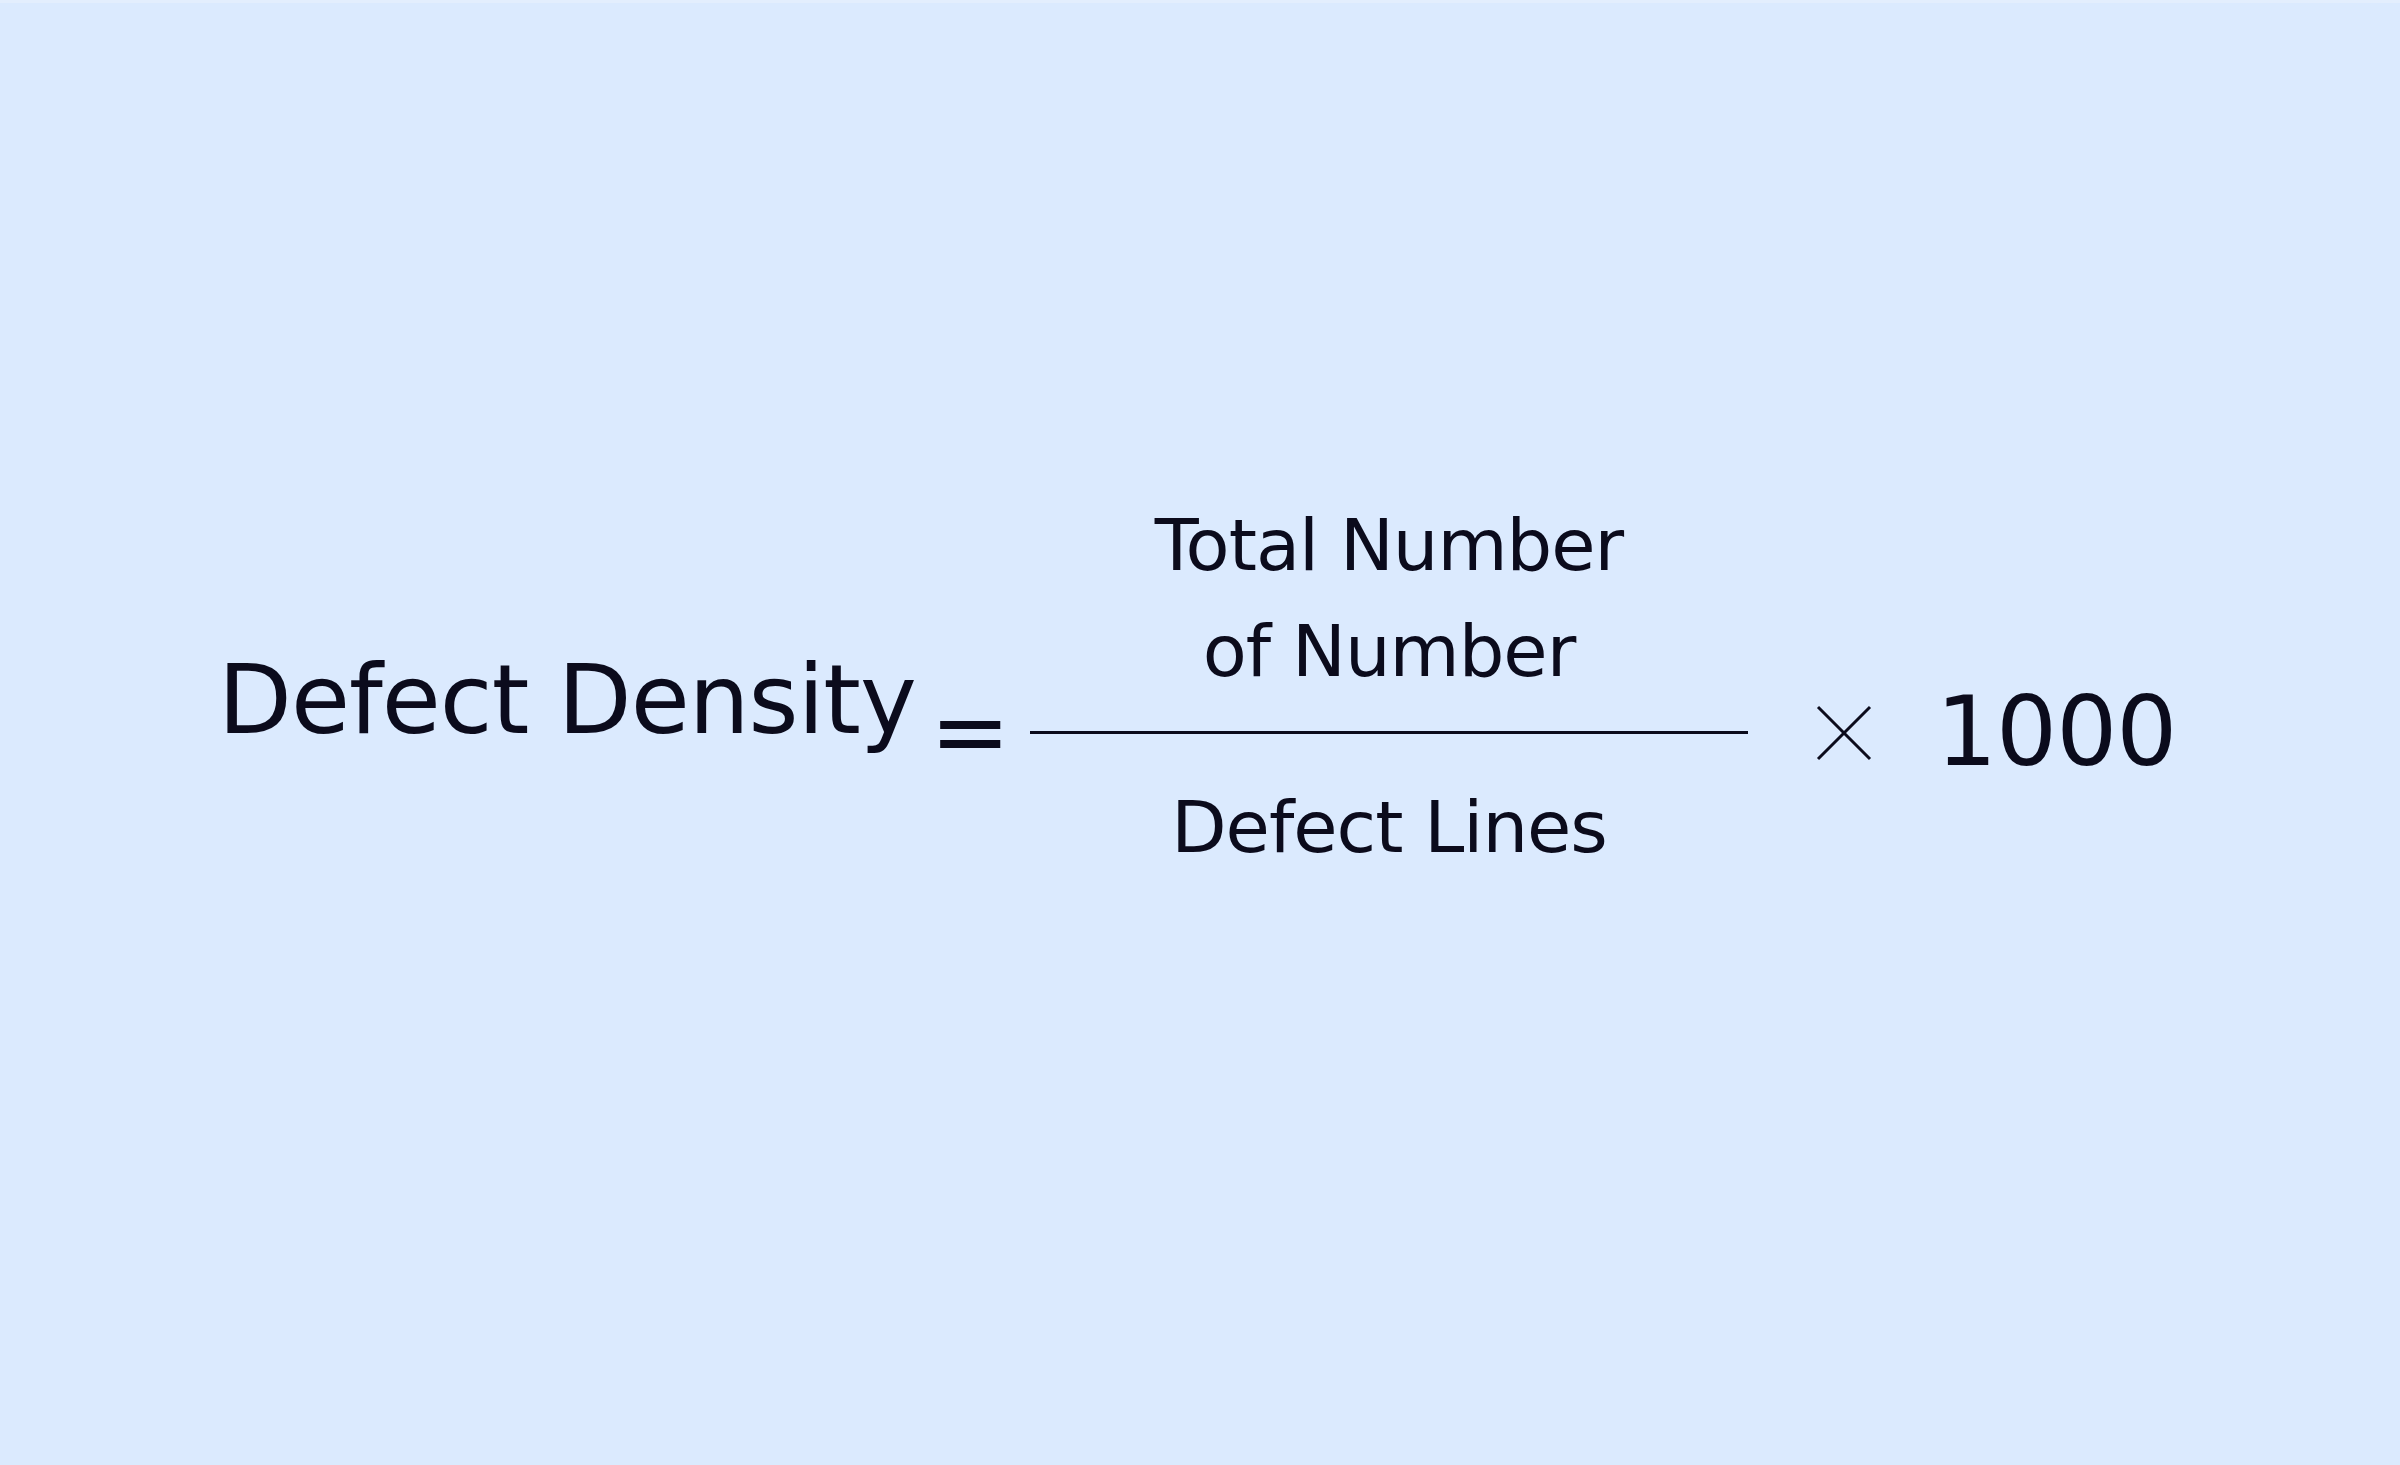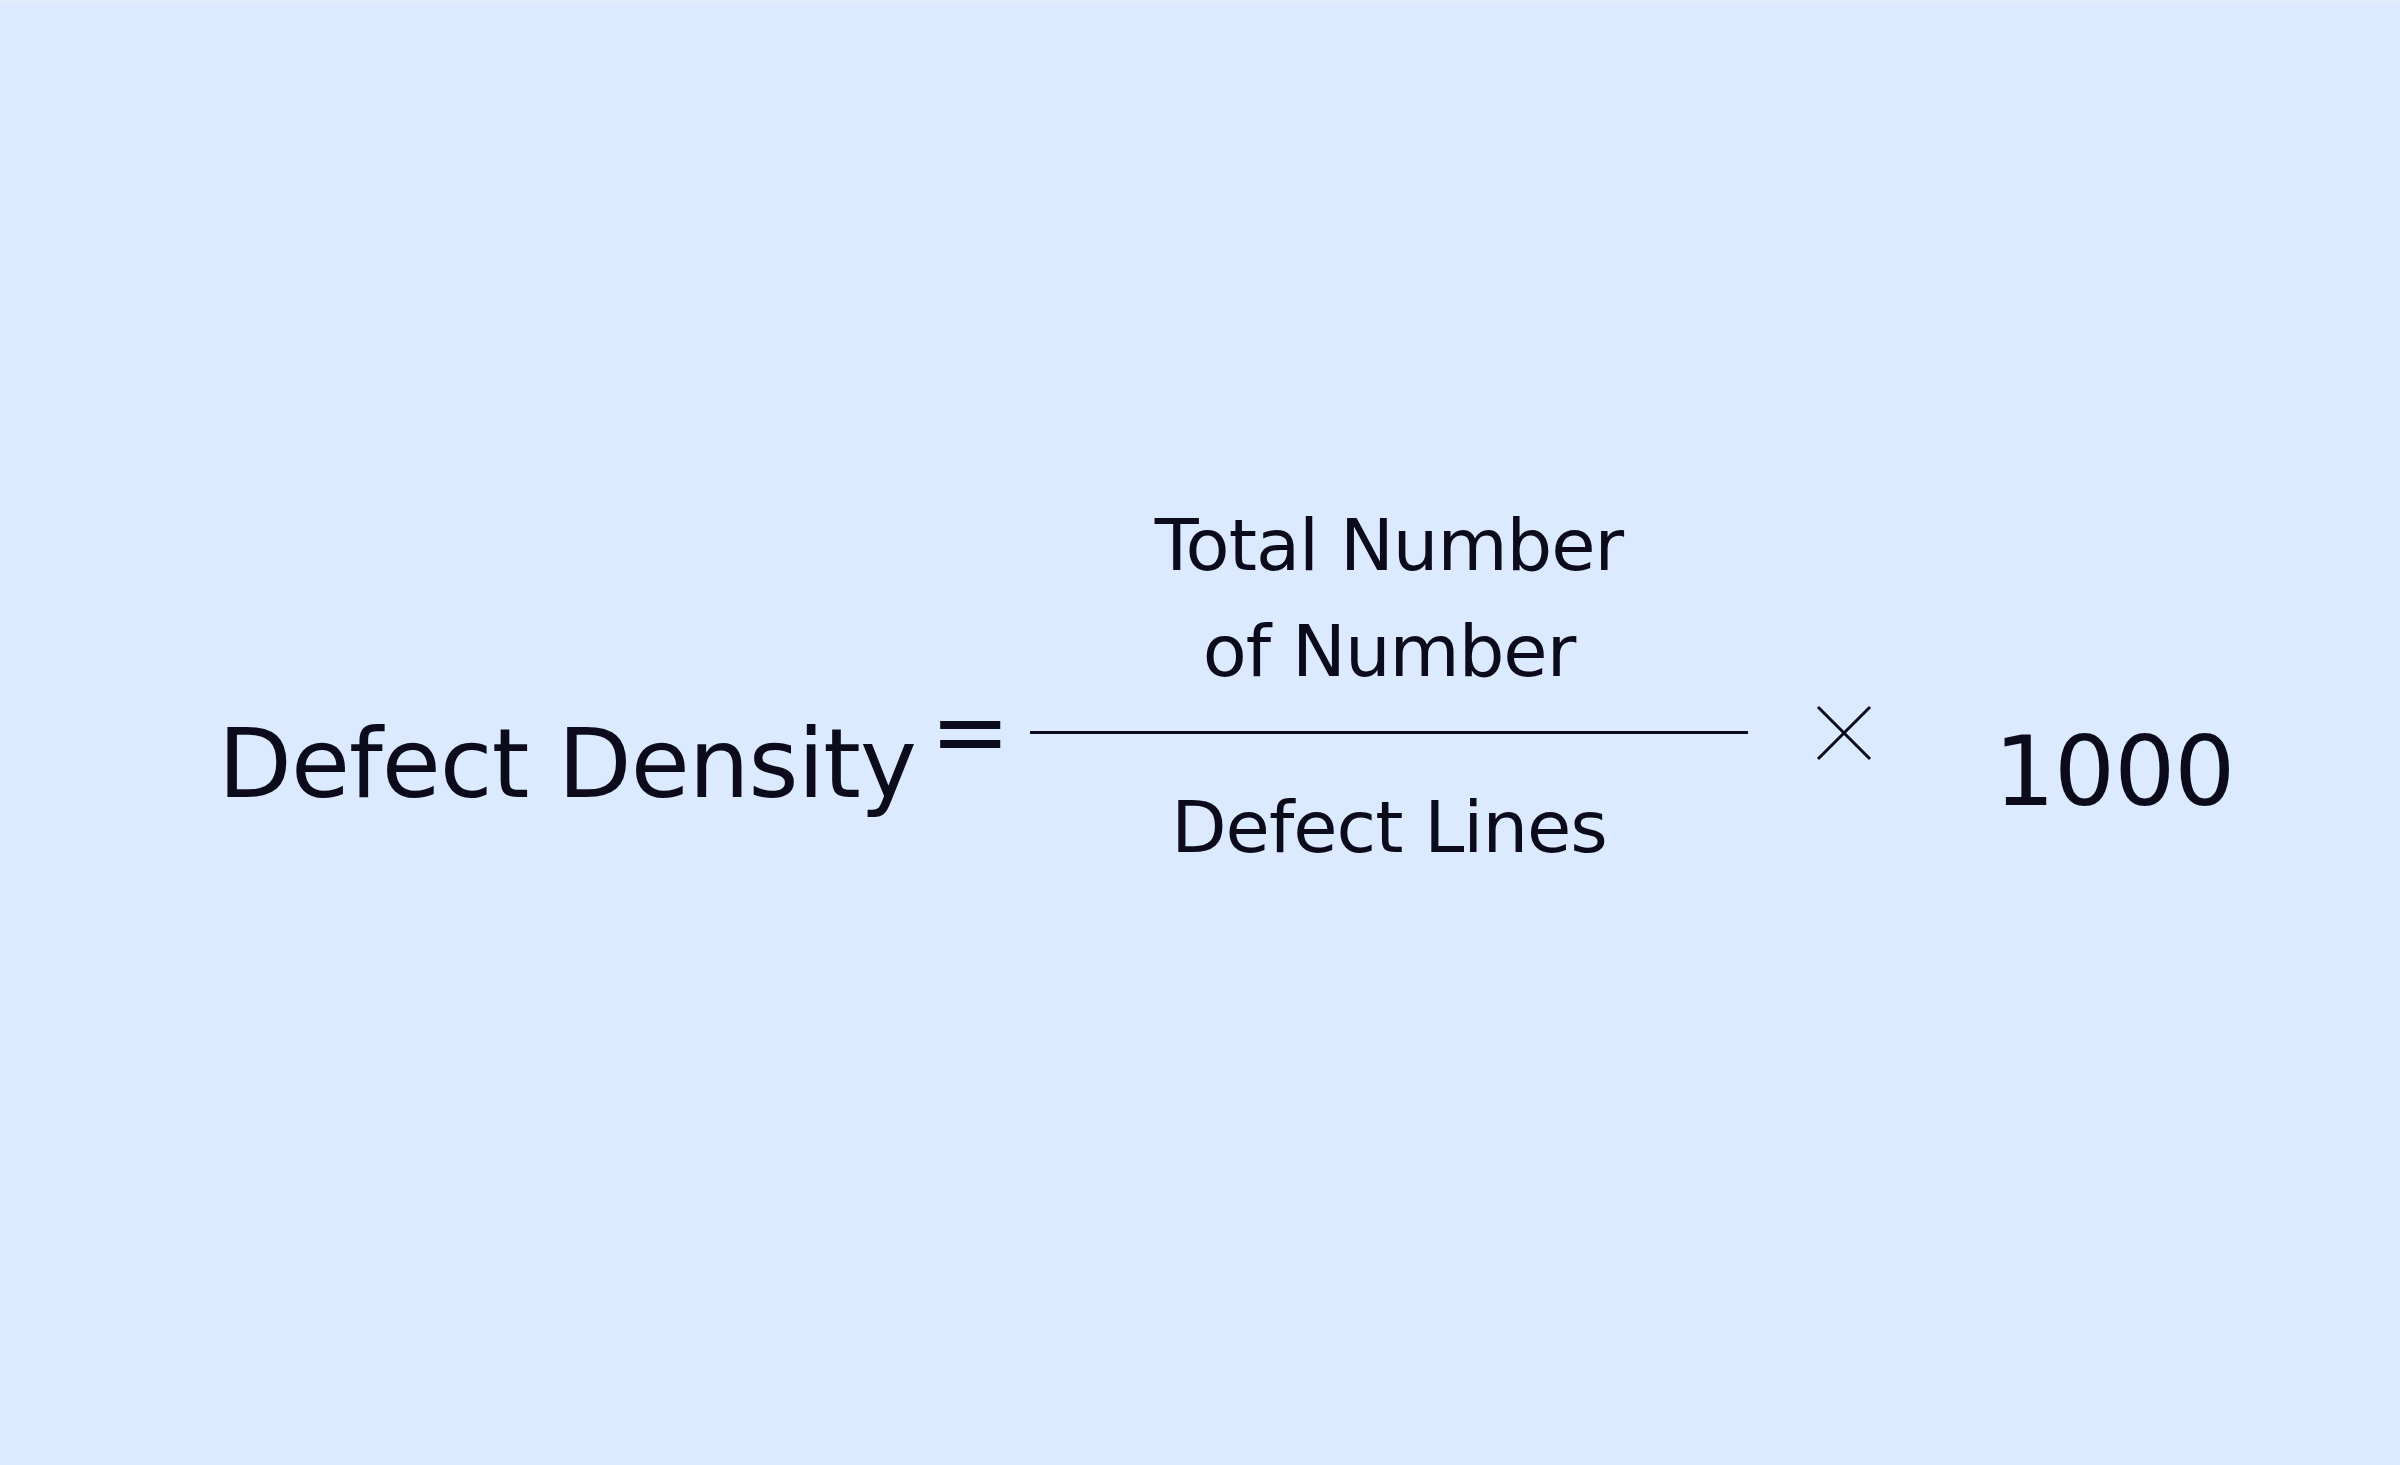--- a/index.html
+++ b/index.html
@@ -17,21 +17,21 @@
     }
     .top-edge {
       position: absolute;
       left: 0; top: 0;
       width: 2400px; height: 3px;
       background: #e3eefd;
     }
     .lhs {
       position: absolute;
       left: 218px;
-      top: 716px;
+      top: 652px;
       font-size: 96px;
       font-weight: 400;
       letter-spacing: -1px;
       line-height: 1;
       white-space: nowrap;
     }
     .equals {
       position: absolute;
       left: 930px;
       top: 684px;
@@ -62,26 +62,25 @@
     .times {
       position: absolute;
       left: 1814px;
       top: 703px;
       width: 60px;
       height: 60px;
     }
     .times svg { display: block; }
     .constant {
       position: absolute;
-      left: 1994px;
+      left: 1936px;
       top: 684px;
       font-size: 96px;
       line-height: 1;
       letter-spacing: -1px;
-      margin-top: 40px;
     }
   </style>
 </head>
 <body>
 
 <div class="top-edge"></div>
 
 <div class="lhs">Defect Density</div>
 
 <div class="equals">=</div>

